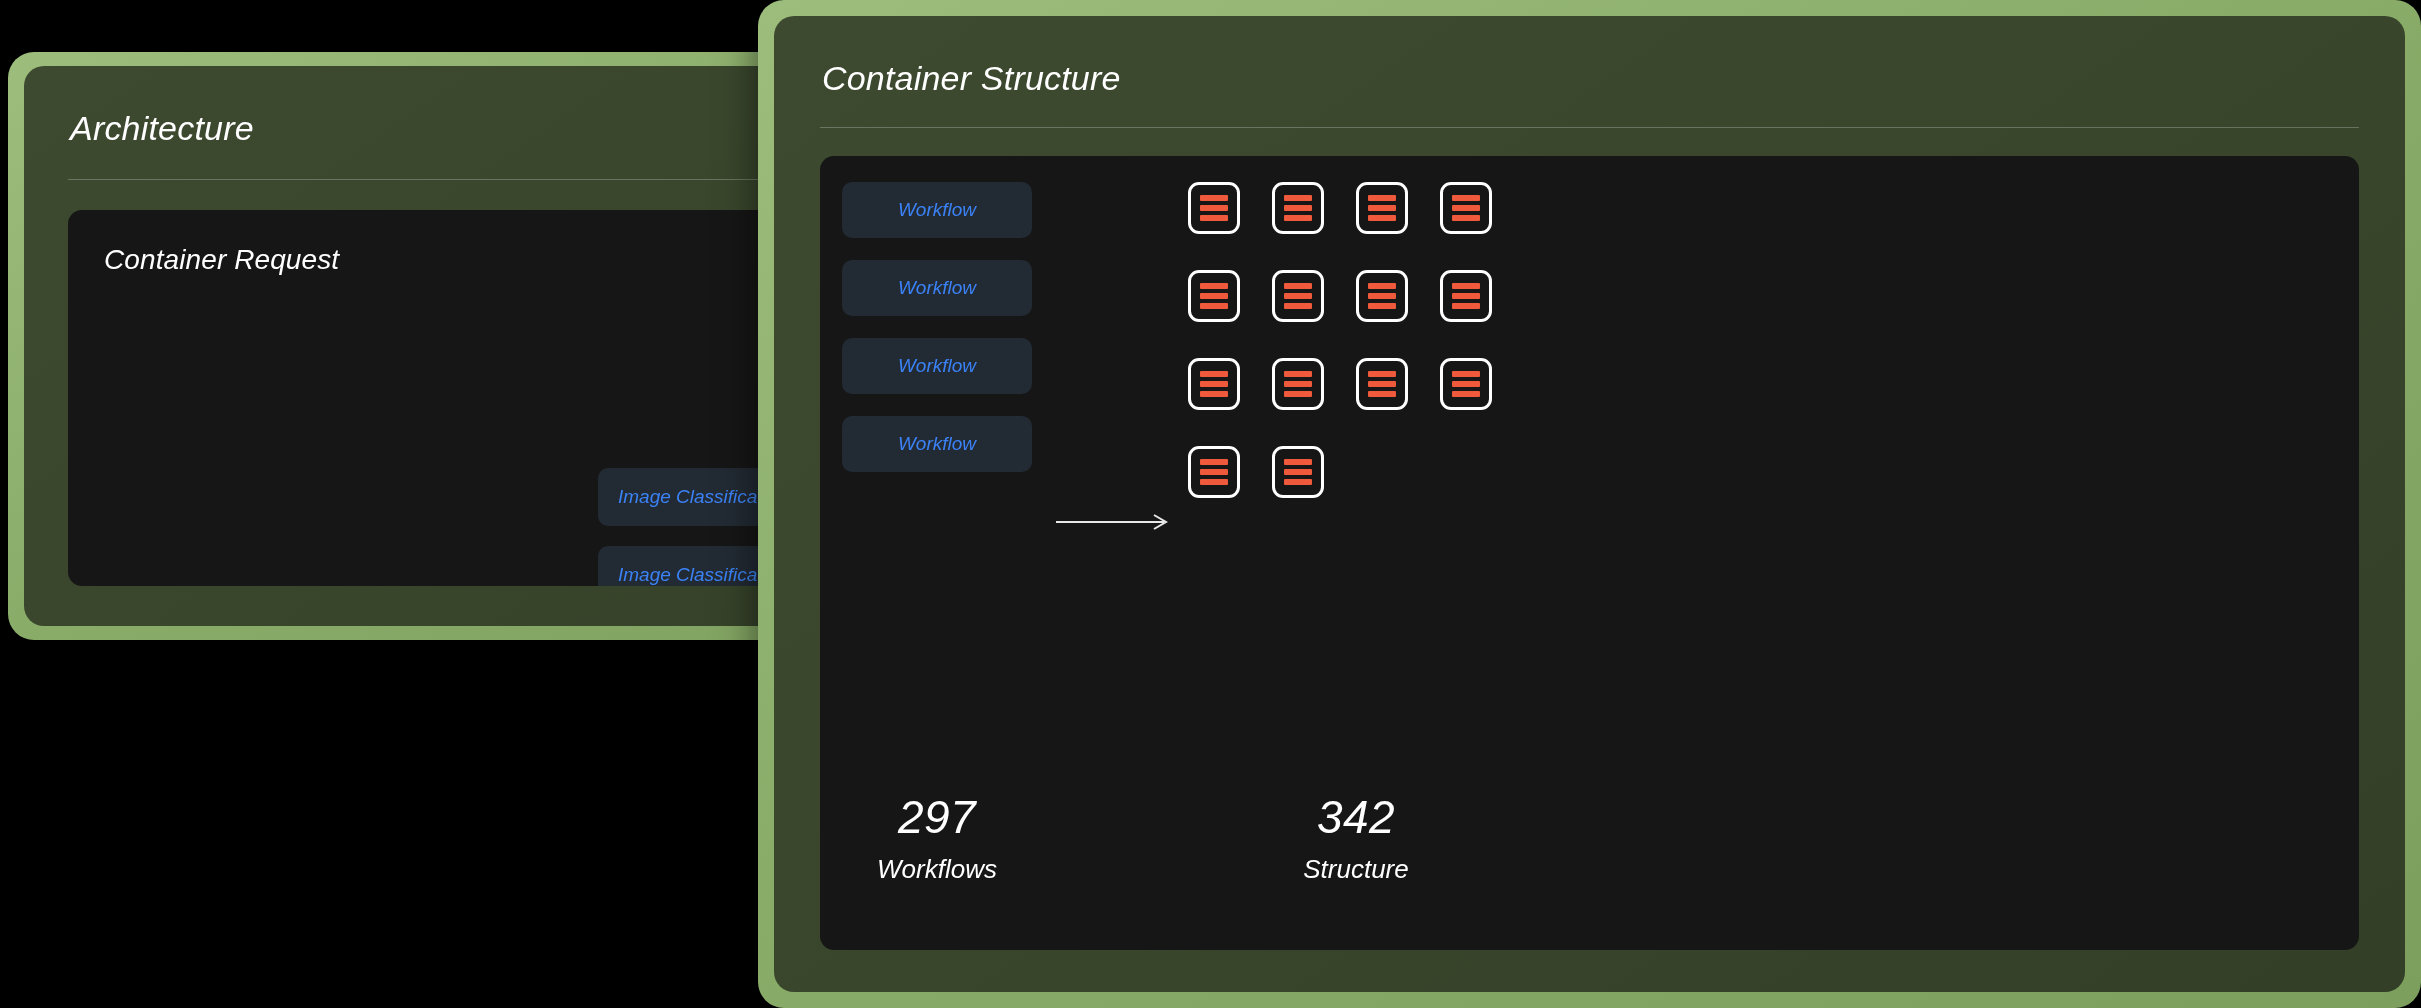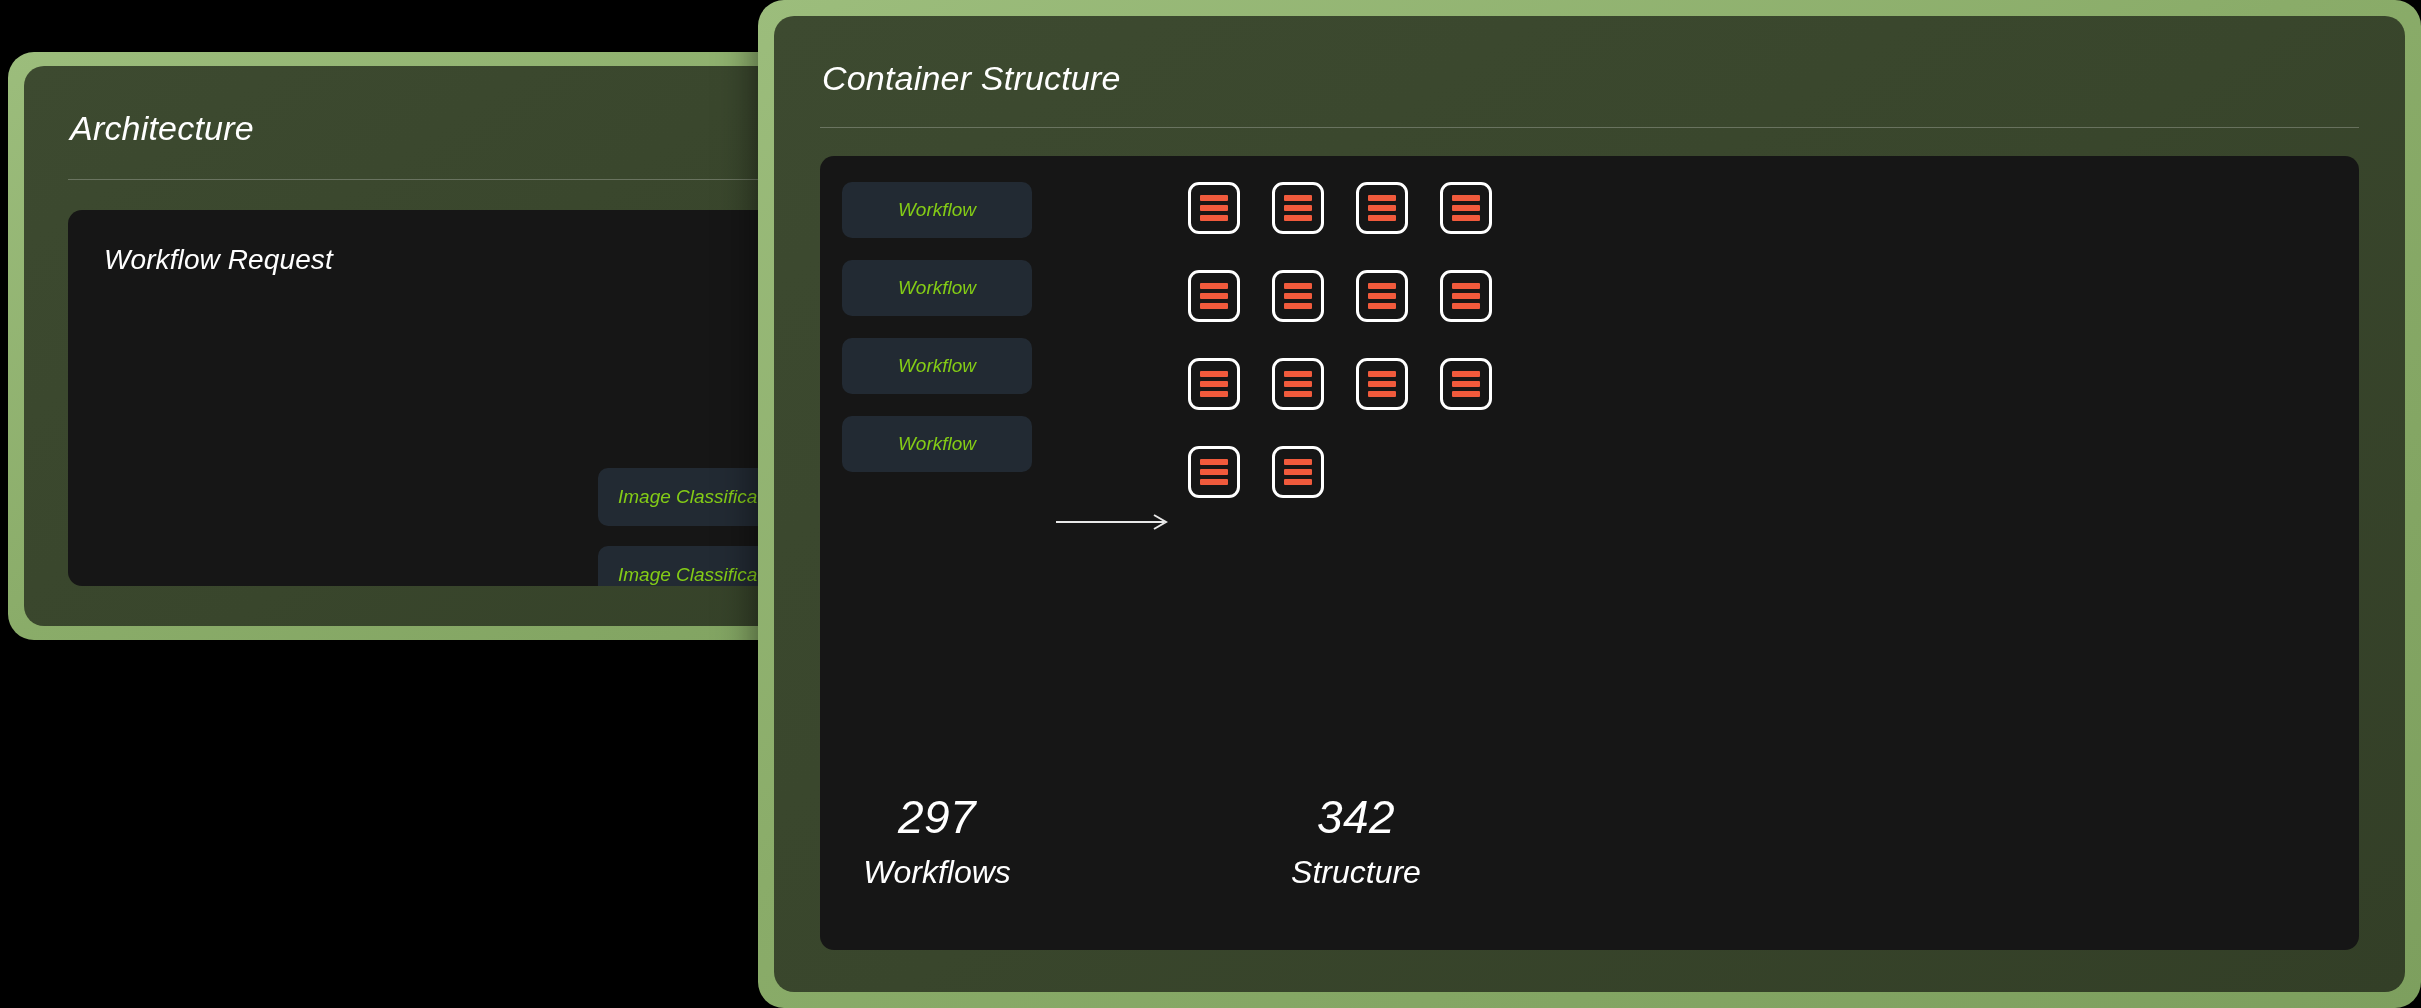--- a/index.html
+++ b/index.html
@@ -82,21 +82,21 @@
   .section-heading {
     color: #ffffff;
     font-size: 28px;
     font-weight: 400;
     letter-spacing: 0.1px;
   }
 
   .chip {
     background: #222a33;
     border-radius: 10px;
-    color: #84cc16;
+    color: #3b82f6;
     display: flex;
     align-items: center;
     justify-content: center;
     font-size: 19px;
     font-weight: 400;
     text-align: center;
     line-height: 1.2;
   }
 
   .flow-note {
@@ -208,21 +208,21 @@
   }
 
   .stat-number {
     font-size: 46px;
     font-weight: 400;
     line-height: 1.0;
     letter-spacing: 0.5px;
   }
 
   .stat-label {
-    font-size: 32px;
+    font-size: 26px;
     font-weight: 400;
     margin-top: 16px;
     line-height: 1.0;
   }
 
   #stat-workflows { left: 22px; width: 190px; top: 10px; }
   #stat-containers { left: 368px; width: 336px; top: 10px; }
 </style>
 </head>
 <body>
@@ -231,21 +231,21 @@
 
   <div class="green-card" id="left-card">
     <div class="panel">
 
       <div class="panel-title">Architecture</div>
 
       <div class="panel-divider"></div>
 
       <div class="dark-stage">
 
-        <div class="section-heading">Workflow Request</div>
+        <div class="section-heading">Container Request</div>
 
         <div class="flow-note">
           <div>More Workflows /</div>
 
         </div>
 
         <div class="ic-column">
           <div class="chip ic-chip">Image Classification</div>
           <div class="chip ic-chip">Image Classification</div>
 

